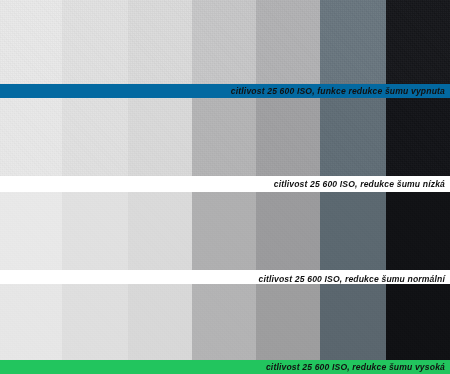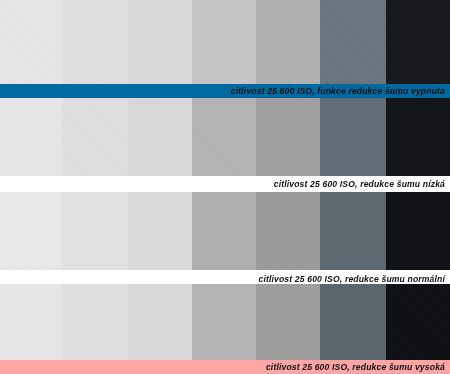--- a/index.html
+++ b/index.html
@@ -108,16 +108,16 @@
     </div>
     <div class="strip" style="height: 76px;">
       <div class="patch noise-low" title="#e8e8e8" style="width: 62px; background: rgb(232, 232, 232);"></div>
       <div class="patch noise-low" title="#e0e0e0" style="width: 66px; background: rgb(224, 224, 224);"></div>
       <div class="patch noise-low" title="#d9d9d9" style="width: 64px; background: rgb(217, 217, 217);"></div>
       <div class="patch noise-low" title="#b4b4b5" style="width: 64px; background: rgb(180, 180, 181);"></div>
       <div class="patch noise-low" title="#9e9e9f" style="width: 64px; background: rgb(158, 158, 159);"></div>
       <div class="patch noise-low" title="#5a666e" style="width: 66px; background: rgb(90, 102, 110);"></div>
       <div class="patch noise-low" title="#0f1013" style="width: 64px; background: rgb(15, 16, 19);"></div>
     </div>
-    <div class="caption-bar" style="height: 14px; background: #fca5a5;">
+    <div class="caption-bar" style="height: 14px; background: #22c55e;">
       <span class="caption-text" style="color: rgb(17, 17, 17);">citlivost 25 600 ISO, redukce šumu vysoká</span>
     </div>
   </div>
 
 </body></html>

